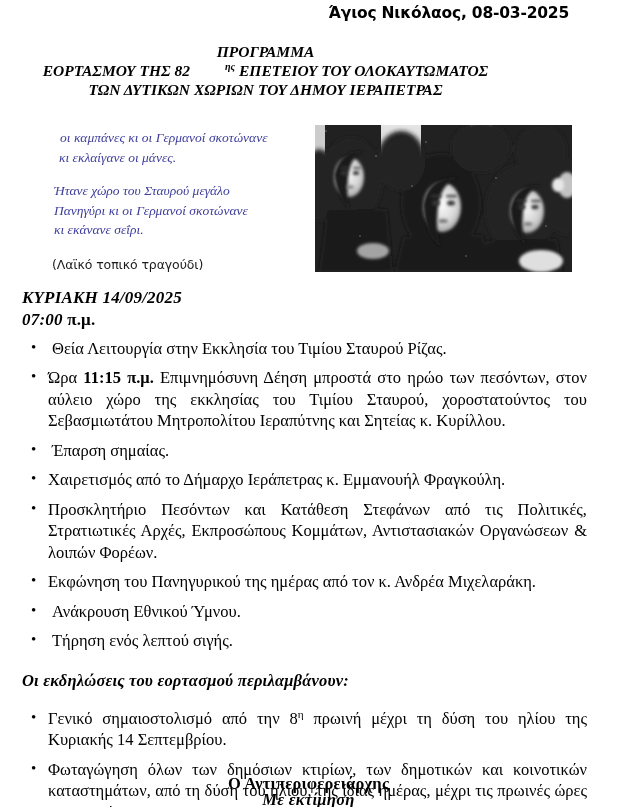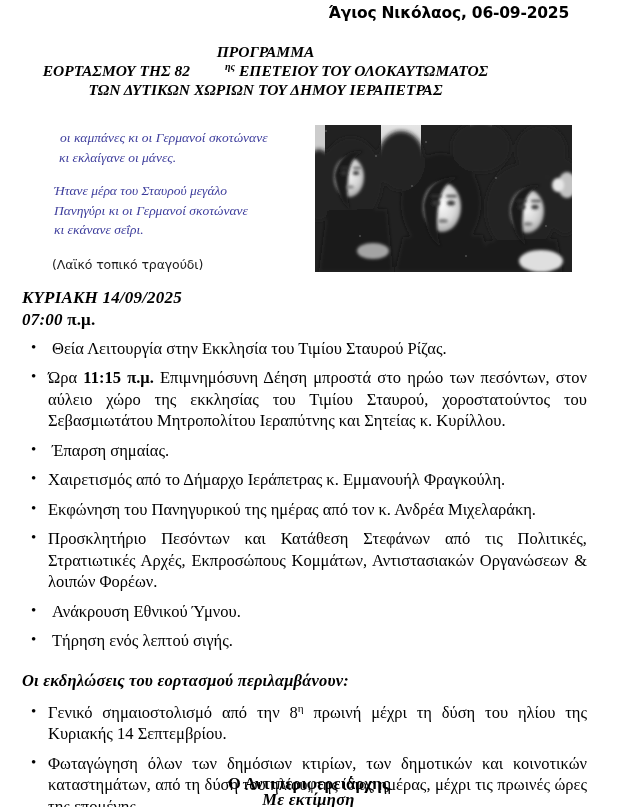--- a/index.html
+++ b/index.html
@@ -130,21 +130,21 @@
   }
   ul.items > li.wide-gap { padding-left: 22px; }
   ul.items > li b { font-weight: bold; }
 
   .section-head {
     font-weight: bold;
     font-style: italic;
     font-size: 16.5px;
     line-height: 22px;
     margin-top: 18px;
-    margin-bottom: 10px;
+    margin-bottom: 16px;
     letter-spacing: 0.2px;
   }
 
   .sup-small { font-size: 0.68em; vertical-align: super; line-height: 0; }
 
   
   .sign {
     position: absolute;
     left: 0;
     width: 617px;
@@ -161,35 +161,35 @@
   }
   .sign-2 {
     top: 773px;
     font-weight: bold;
     letter-spacing: 0.2px;
   }
 </style>
 </head>
 <body>
 
-<div class="date-line">Άγιος Νικόλαος, 06-09-2025</div>
+<div class="date-line">Άγιος Νικόλαος, 08-03-2025</div>
 
 <div class="title-block">
   <span class="t-line">ΠΡΟΓΡΑΜΜΑ</span>
   <span class="t-line"><span>ΕΟΡΤΑΣΜΟΥ ΤΗΣ 82</span><span class="sup">ης</span><span> ΕΠΕΤΕΙΟΥ ΤΟΥ ΟΛΟΚΑΥΤΩΜΑΤΟΣ</span></span>
   <span class="t-line">ΤΩΝ ΔΥΤΙΚΩΝ ΧΩΡΙΩΝ ΤΟΥ ΔΗΜΟΥ ΙΕΡΑΠΕΤΡΑΣ</span>
 </div>
 
 <div class="song-block">
   <div class="stanza">
     <div class="l2">οι καμπάνες κι οι Γερμανοί σκοτώνανε</div>
     <div class="l3">κι  εκλαίγανε οι μάνες.</div>
   </div>
   <div class="stanza">
-    <div>Ήτανε μέρα του Σταυρού μεγάλο</div>
+    <div>Ήτανε χώρο του Σταυρού μεγάλο</div>
     <div>Πανηγύρι κι οι Γερμανοί σκοτώνανε</div>
     <div>κι εκάνανε σεΐρι.</div>
   </div>
 </div>
 
 <div class="song-credit">(Λαϊκό τοπικό τραγούδι)</div>
 
 <div class="photo">
   <svg width="257" height="147" viewBox="0 0 257 147">
     <defs>
@@ -305,23 +305,23 @@
 
   <ul class="items">
     <li class="wide-gap"><span>Θεία Λειτουργία στην Εκκλησία του Τιμίου Σταυρού Ρίζας.</span></li>
 
     <li><span>Ώρα </span><b>11:15 π.μ.</b><span> Επιμνημόσυνη Δέηση μπροστά στο ηρώο των πεσόντων, στον αύλειο χώρο της εκκλησίας του Τιμίου Σταυρού, χοροστατούντος του Σεβασμιωτάτου Μητροπολίτου Ιεραπύτνης και Σητείας κ. Κυρίλλου.</span></li>
 
     <li class="wide-gap"><span>Έπαρση σημαίας.</span></li>
 
     <li><span>Χαιρετισμός από το Δήμαρχο Ιεράπετρας κ. Εμμανουήλ Φραγκούλη.</span></li>
 
+    <li><span>Προσκλητήριο Πεσόντων και Κατάθεση Στεφάνων από τις Πολιτικές, Στρατιωτικές Αρχές, Εκπροσώπους Κομμάτων, Αντιστασιακών Οργανώσεων &amp; λοιπών Φορέων.</span></li>
+
     <li><span>Εκφώνηση του Πανηγυρικού της ημέρας από τον κ. Ανδρέα Μιχελαράκη.</span></li>
-
-    <li><span>Προσκλητήριο Πεσόντων και Κατάθεση Στεφάνων από τις Πολιτικές, Στρατιωτικές Αρχές, Εκπροσώπους Κομμάτων, Αντιστασιακών Οργανώσεων &amp; λοιπών Φορέων.</span></li>
 
     <li class="wide-gap"><span>Ανάκρουση Εθνικού Ύμνου.</span></li>
 
     <li class="wide-gap"><span>Τήρηση ενός λεπτού σιγής.</span></li>
   </ul>
 
   <div class="section-head">Οι εκδηλώσεις του εορτασμού περιλαμβάνουν:</div>
 
   <ul class="items">
     <li><span>Γενικό σημαιοστολισμό από την 8</span><span class="sup-small">η</span><span> πρωινή μέχρι τη δύση του ηλίου της Κυριακής  14 Σεπτεμβρίου.</span></li>

